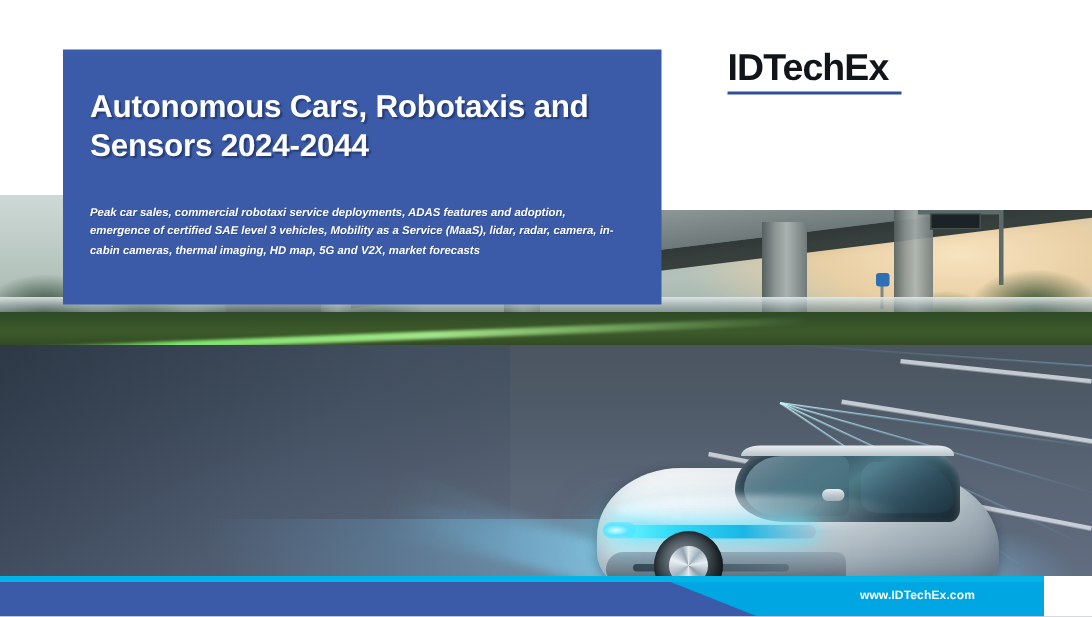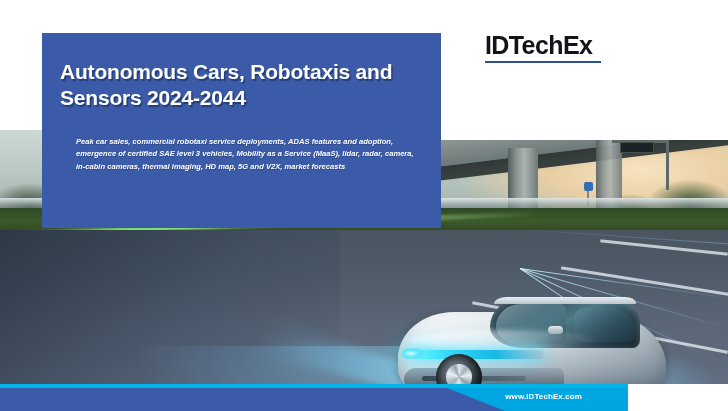--- a/index.html
+++ b/index.html
@@ -342,21 +342,21 @@
     width: 2px; height: 16px;
     background: #7d8887;
   }
 
   
   .title-panel {
     position: absolute;
     left: 42px;
     top: 33px;
     width: 399px;
-    height: 195px;
+    height: 170px;
     background: #3b5ba9;
     z-index: 20;
     padding: 26px 24px 0 16px;
   }
   .report-title {
     color: #ffffff;
     font-size: 21px;
     font-weight: bold;
     line-height: 1.26;
     letter-spacing: -0.2px;
@@ -364,21 +364,21 @@
     margin: 0 0 0 2px;
     max-width: 360px;
   }
   .report-subtitle {
     color: #ffffff;
     font-size: 7.6px;
     font-style: italic;
     font-weight: bold;
     line-height: 1.62;
     margin-top: 24px;
-    margin-left: 18px;
+    margin-left: 2px;
     max-width: 352px;
     text-shadow: .5px .5px 0 rgba(25,45,85,.4);
   }
 
   
   .logo {
     position: absolute;
     left: 485px;
     top: 31px;
     display: flex;
@@ -406,21 +406,21 @@
     padding: 3px 9px 5px 9px;
     margin-left: 4px;
     border: 1.5px solid #1d3878;
   }
 
   
   .footer {
     position: absolute;
     left: 0;
     bottom: 0;
-    width: 628px;
+    width: 696px;
     height: 27px;
     background: #3b5ba9;
     z-index: 30;
     overflow: hidden;
   }
   .footer-cyan {
     position: absolute;
     left: 0; top: 0;
     width: 728px; height: 27px;
     background: #00a6e2;

